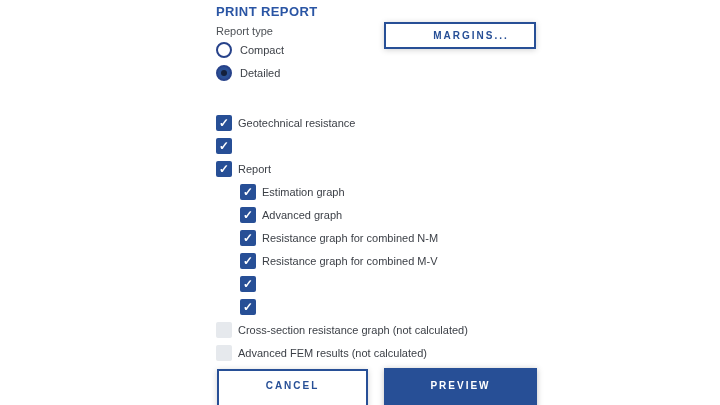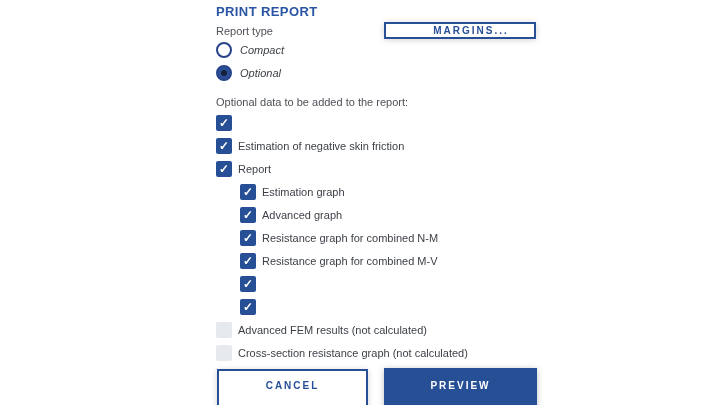--- a/index.html
+++ b/index.html
@@ -31,21 +31,20 @@
     color: #4D5156;
     text-align: center;
   }
   #report-type-label { left: 216px; top: 25px; }
   #optional-label    { left: 216px; top: 96px; }
 
   #report-type-group {
     position: absolute;
     left: 216px;
     top: 42px;
-    font-style: italic;
   }
   .radio-row {
     display: flex;
     align-items: center;
     height: 16px;
     margin-bottom: 7px;
     cursor: pointer;
   }
   .radio {
     width: 12px;
@@ -86,21 +85,21 @@
     text-align: center;
     cursor: pointer;
     display: flex;
     align-items: center;
     justify-content: center;
   }
   #margins-button {
     left: 384px;
     top: 22px;
     width: 152px;
-    height: 17px;
+    height: 27px;
     background: #ffffff;
     border: 2px solid #274F96;
     color: #274F96;
     box-shadow: 0 1px 6px rgba(0,0,0,0.18);
     padding-left: 28px;
   }
   #cancel-button {
     left: 217px;
     top: 369px;
     width: 151px;
@@ -170,35 +169,34 @@
 
   <div class="section-label" id="report-type-label">Report type</div>
 
   <div id="report-type-group">
       <div class="radio-row">
         <span class="radio"></span>
         <span class="radio-label">Compact</span>
       </div>
       <div class="radio-row">
         <span class="radio selected"></span>
-        <span class="radio-label">Optional</span>
+        <span class="radio-label">Detailed</span>
       </div>
     </div>
 
   <button class="btn" id="margins-button">MARGINS...</button>
 
-  <div class="section-label" id="optional-label">Optional data to be added to the report:</div>
 
   <div id="checkbox-list">
       <div class="check-row indent-0">
         <span class="checkbox checked">✓</span>
-      </div>
-      <div class="check-row indent-0">
-        <span class="checkbox checked">✓</span>
-        <span class="check-label">Estimation of negative skin friction</span>
+        <span class="check-label">Geotechnical resistance</span>
+      </div>
+      <div class="check-row indent-0">
+        <span class="checkbox checked">✓</span>
       </div>
       <div class="check-row indent-0">
         <span class="checkbox checked">✓</span>
         <span class="check-label">Report</span>
       </div>
       <div class="check-row indent-1">
         <span class="checkbox checked">✓</span>
         <span class="check-label">Estimation graph</span>
       </div>
       <div class="check-row indent-1">
@@ -211,27 +209,27 @@
       </div>
       <div class="check-row indent-1">
         <span class="checkbox checked">✓</span>
         <span class="check-label">Resistance graph for combined M-V</span>
       </div>
       <div class="check-row indent-1">
         <span class="checkbox checked">✓</span>
       </div>
       <div class="check-row indent-1">
         <span class="checkbox checked">✓</span>
+      </div>
+      <div class="check-row indent-0">
+        <span class="checkbox disabled"></span>
+        <span class="check-label">Cross-section resistance graph (not calculated)</span>
       </div>
       <div class="check-row indent-0">
         <span class="checkbox disabled"></span>
         <span class="check-label">Advanced FEM results (not calculated)</span>
       </div>
-      <div class="check-row indent-0">
-        <span class="checkbox disabled"></span>
-        <span class="check-label">Cross-section resistance graph (not calculated)</span>
-      </div>
     </div>
 
   <button class="btn" id="cancel-button">CANCEL</button>
   <button class="btn" id="preview-button">PREVIEW</button>
 
 </div>
 
 </body></html>

